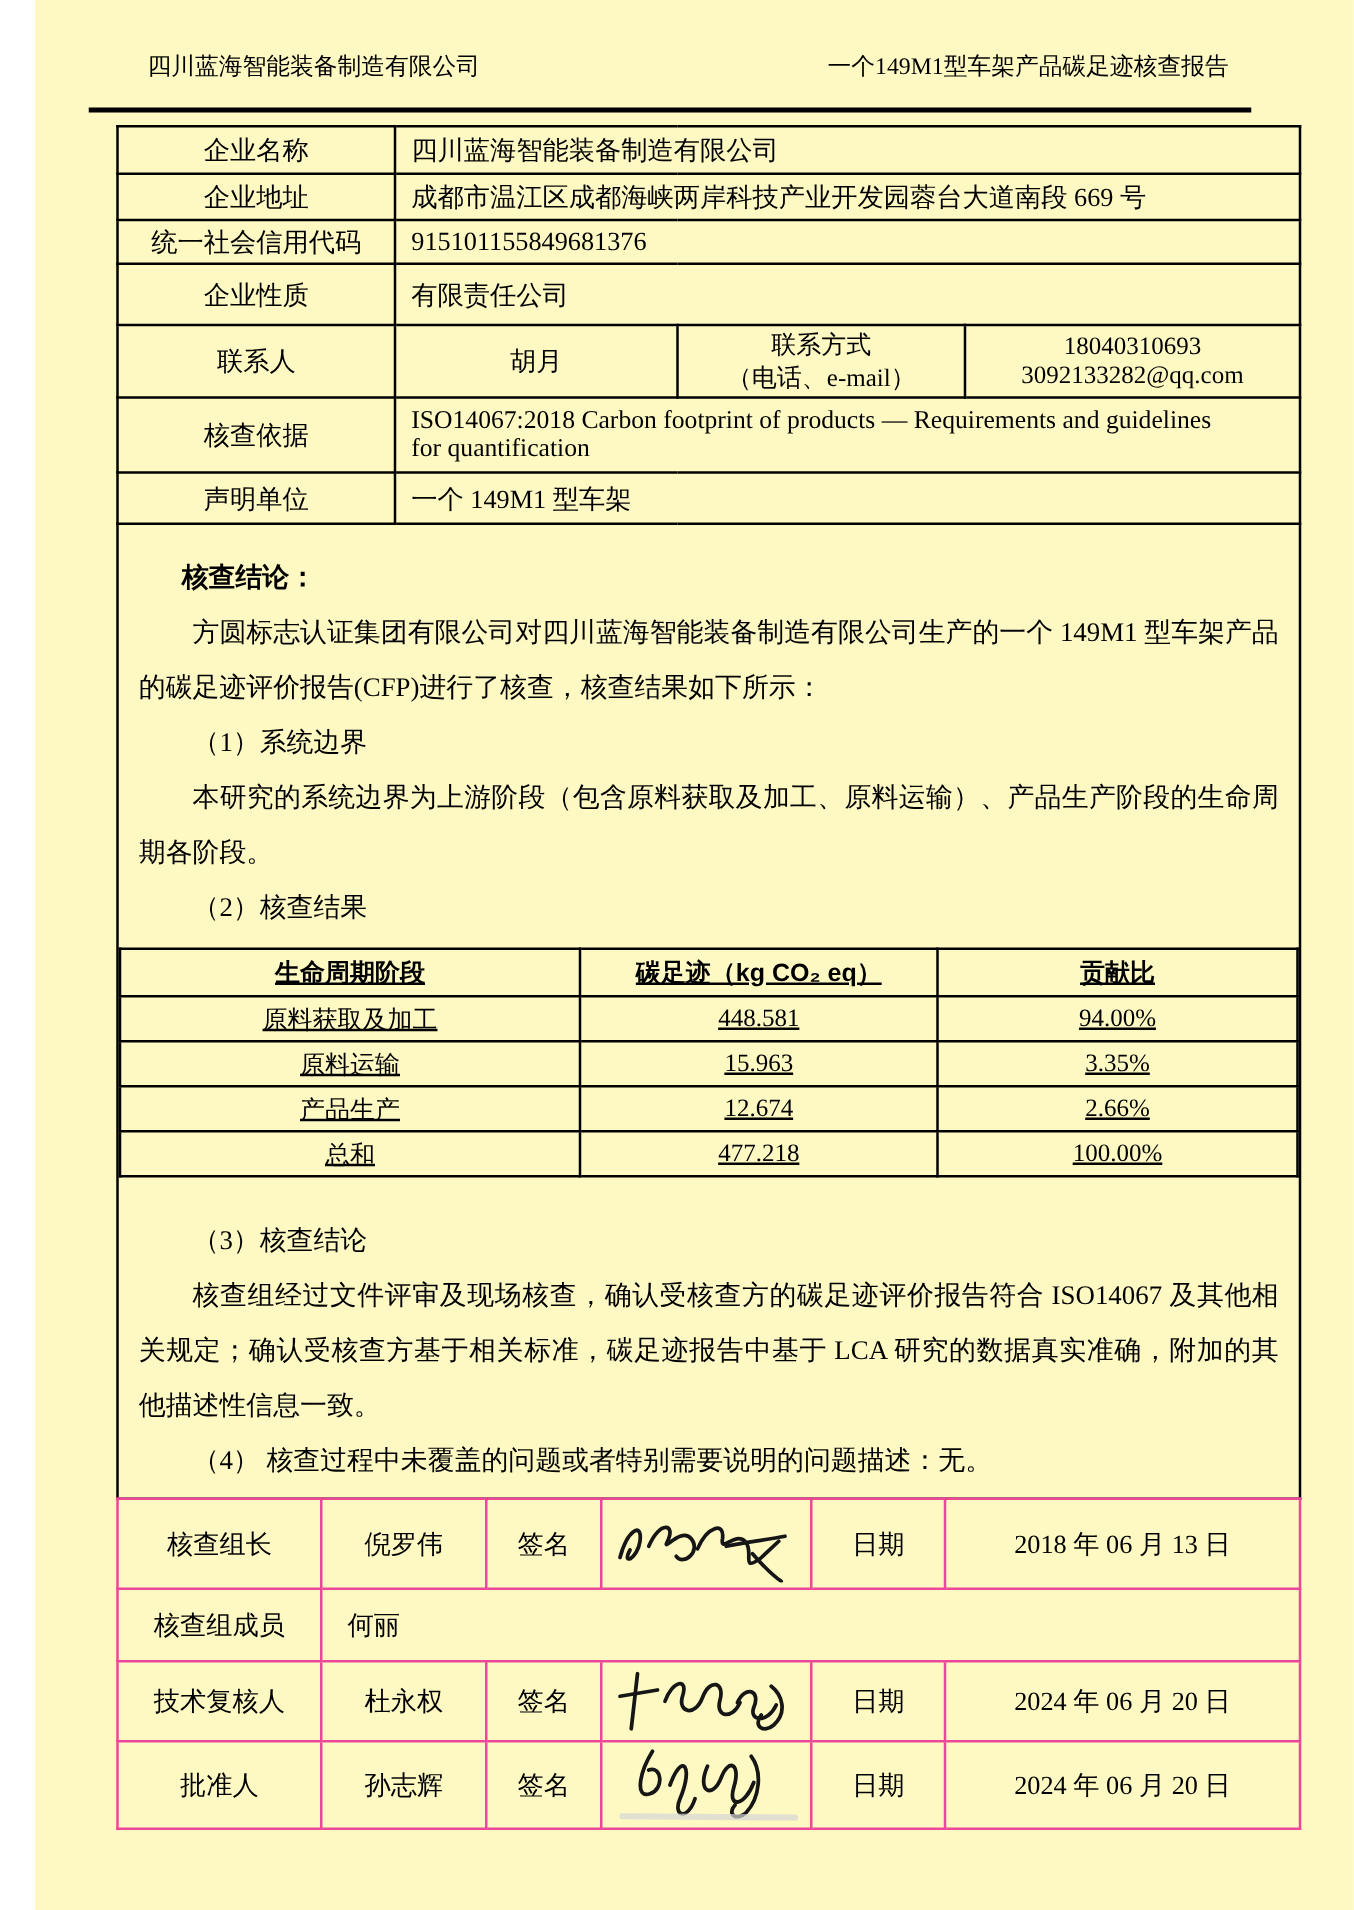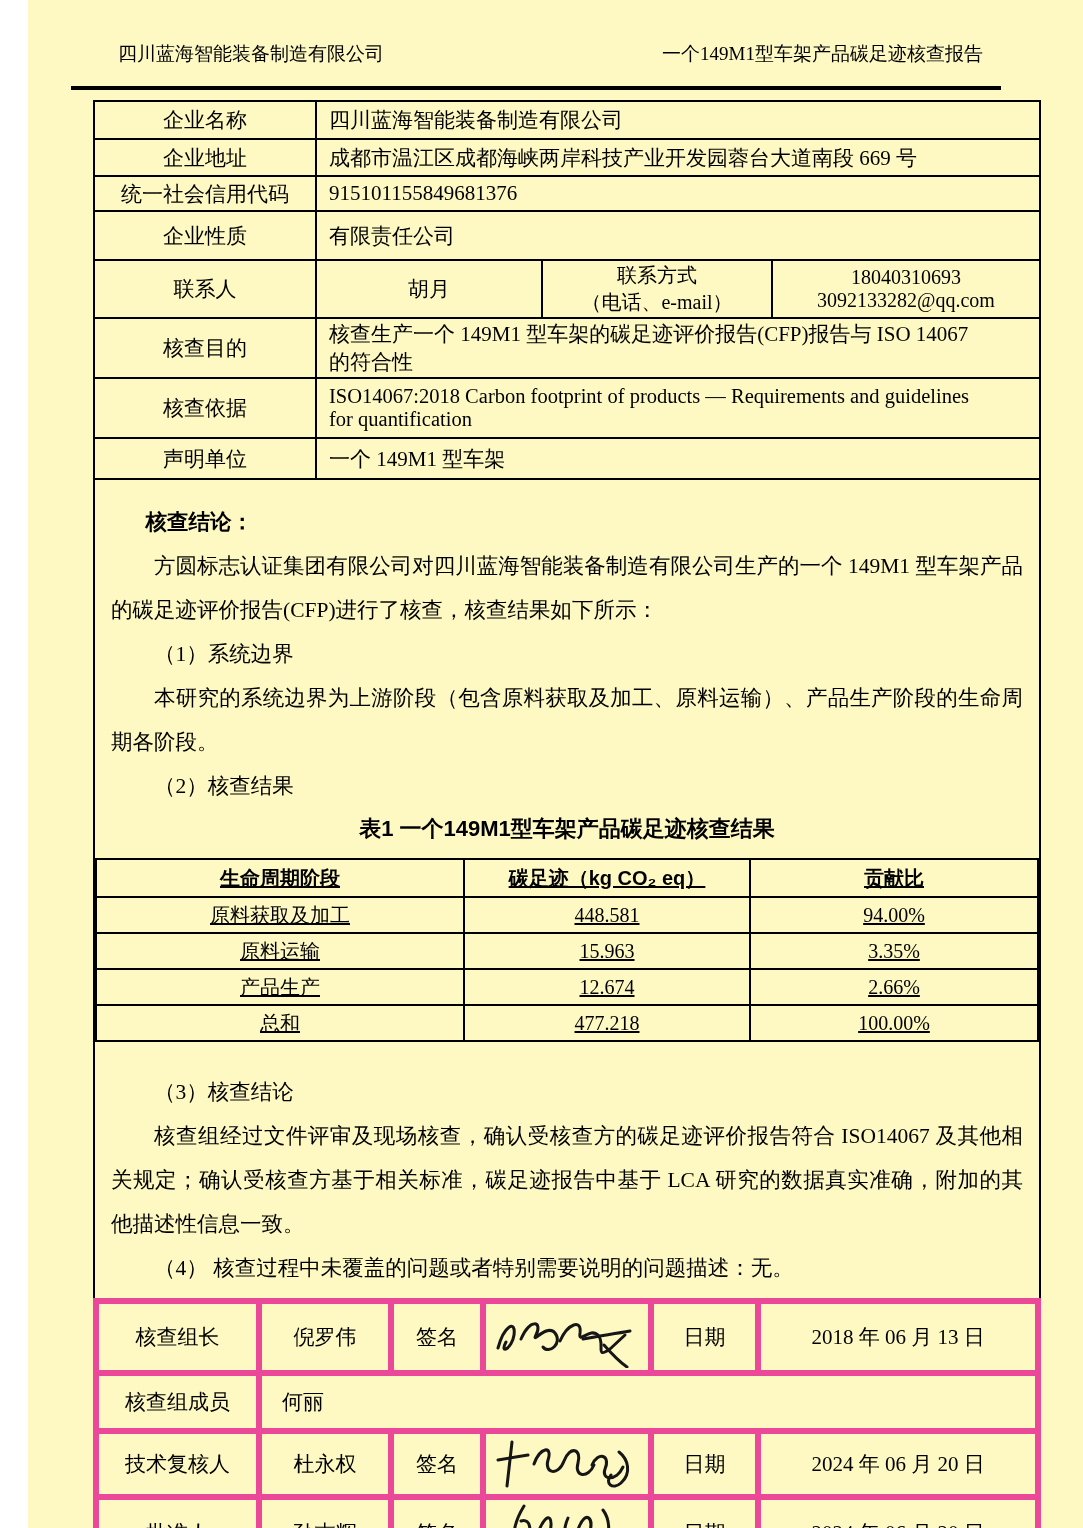--- a/index.html
+++ b/index.html
@@ -48,21 +48,21 @@
   table.results th,table.results td{border:2px solid #000;text-align:center;padding:0 4px;}
   table.results th{
     font-family:"Liberation Sans","DejaVu Sans",sans-serif;
     font-weight:bold;font-size:20px;height:36px;
   }
   table.results td{font-size:20px;height:34px;}
 
   
   table.signoff{border-collapse:collapse;width:948px;table-layout:fixed;margin-top:-2px;}
   table.signoff td{
-    border:6px solid #ec4899;font-size:21px;text-align:center;vertical-align:middle;padding:0 2px;
+    border:2px solid #ec4899;font-size:21px;text-align:center;vertical-align:middle;padding:0 2px;
   }
   table.signoff td.member-name{text-align:left;padding-left:20px;}
   .sigwrap{display:flex;align-items:center;justify-content:center;height:100%;}
   .sig svg{display:block;}
 </style>
 </head>
 <body>
 
 <div class="page">
 
@@ -100,44 +100,38 @@
       </tr>
       <tr style="height:56px">
         <td class="lab">联系人</td>
         <td class="c">胡月</td>
         <td class="c preline" style="font-size:20px">联系方式
 （电话、e-mail）</td>
         <td class="c preline" style="font-size:20px">18040310693
 3092133282@qq.com</td>
       </tr>
       <tr style="height:60px">
-        <td class="lab">核查目的</td>
-        <td class="val preline" colspan="3">核查生产一个 149M1 型车架的碳足迹评价报告(CFP)报告与 ISO 14067
-的符合性</td>
-      </tr>
-      <tr style="height:60px">
         <td class="lab">核查依据</td>
         <td class="val preline" style="font-size:20.5px" colspan="3">ISO14067:2018 Carbon footprint of products — Requirements and guidelines
 for quantification</td>
       </tr>
       <tr style="height:41px">
         <td class="lab">声明单位</td>
         <td class="val" colspan="3">一个 149M1 型车架</td>
       </tr>
     </tbody>
       </table>
 
     <div class="box">
       <div class="pad">
         <p class="h-concl">核查结论：</p>
         <p class="bodytext">方圆标志认证集团有限公司对四川蓝海智能装备制造有限公司生产的一个 149M1 型车架产品的碳足迹评价报告(CFP)进行了核查，核查结果如下所示：</p>
         <p class="itemline">（1）系统边界</p>
         <p class="bodytext">本研究的系统边界为上游阶段（包含原料获取及加工、原料运输）、产品生产阶段的生命周期各阶段。</p>
         <p class="itemline">（2）核查结果</p>
-        <p class="tbl-title">表1 一个149M1型车架产品碳足迹核查结果</p>
       </div>
 
       <table class="results">
         <colgroup>
             <col style="width:368px">
             <col style="width:286px">
             <col>
           </colgroup>
         <tbody>
             <tr>

